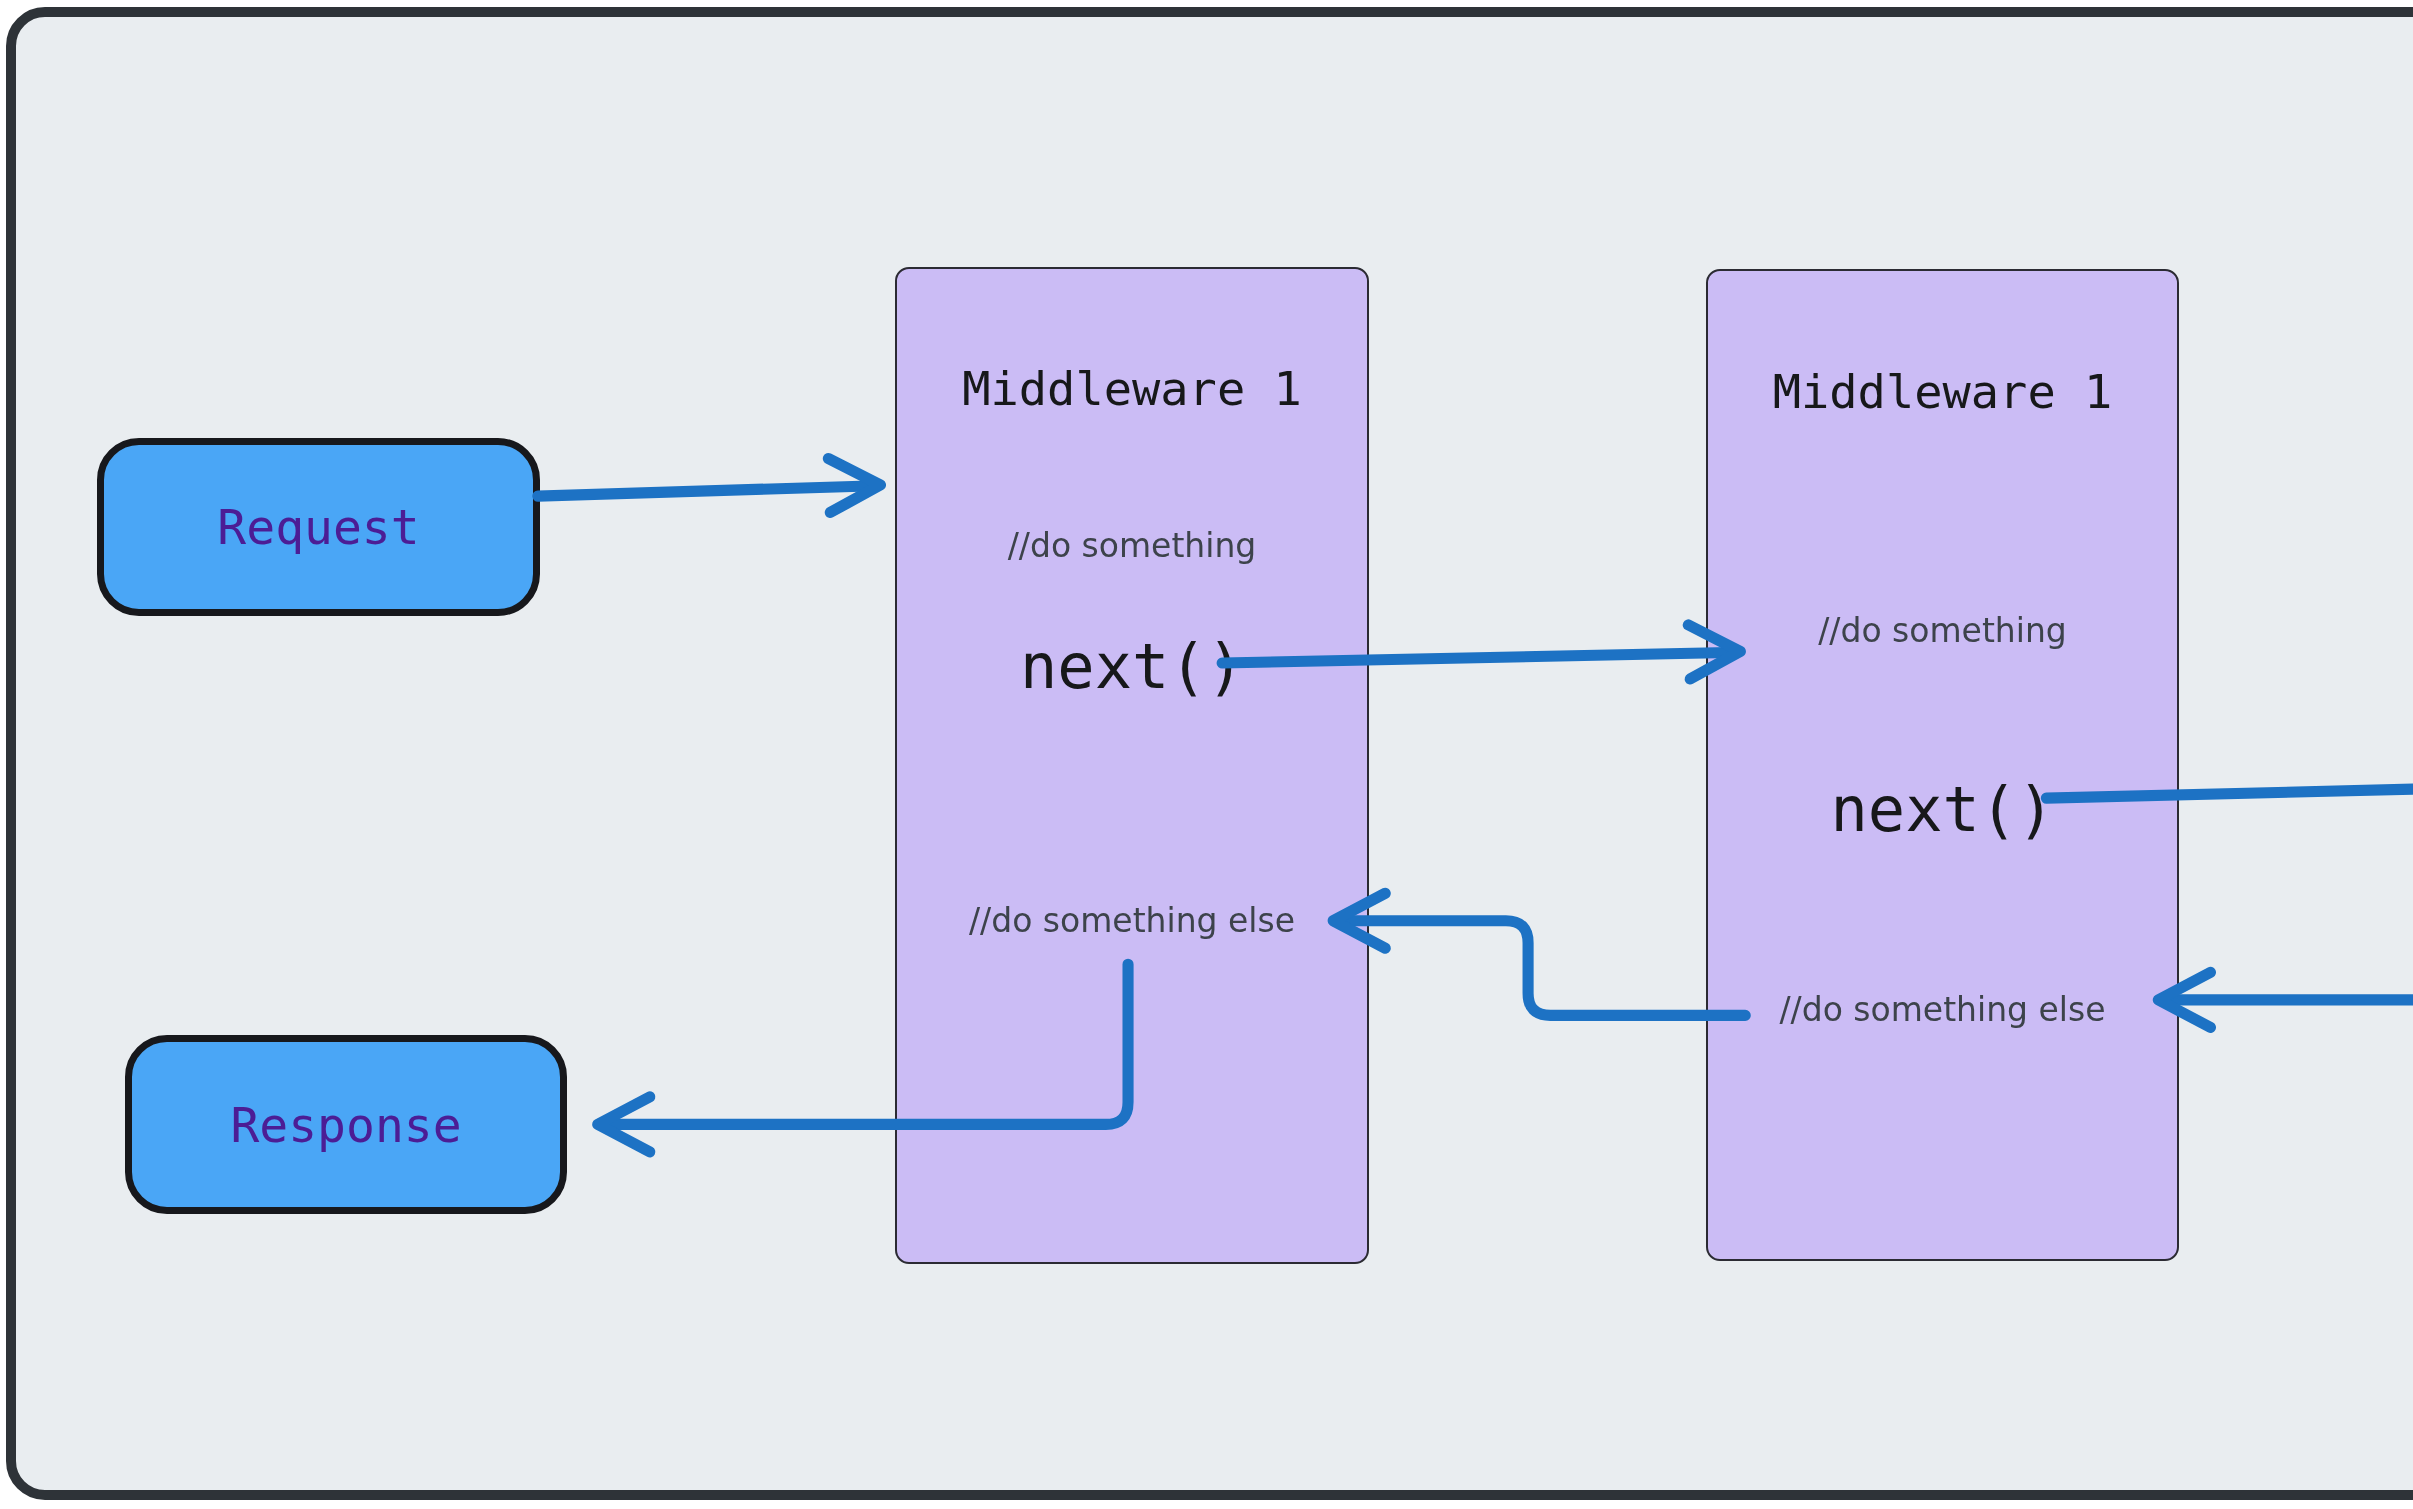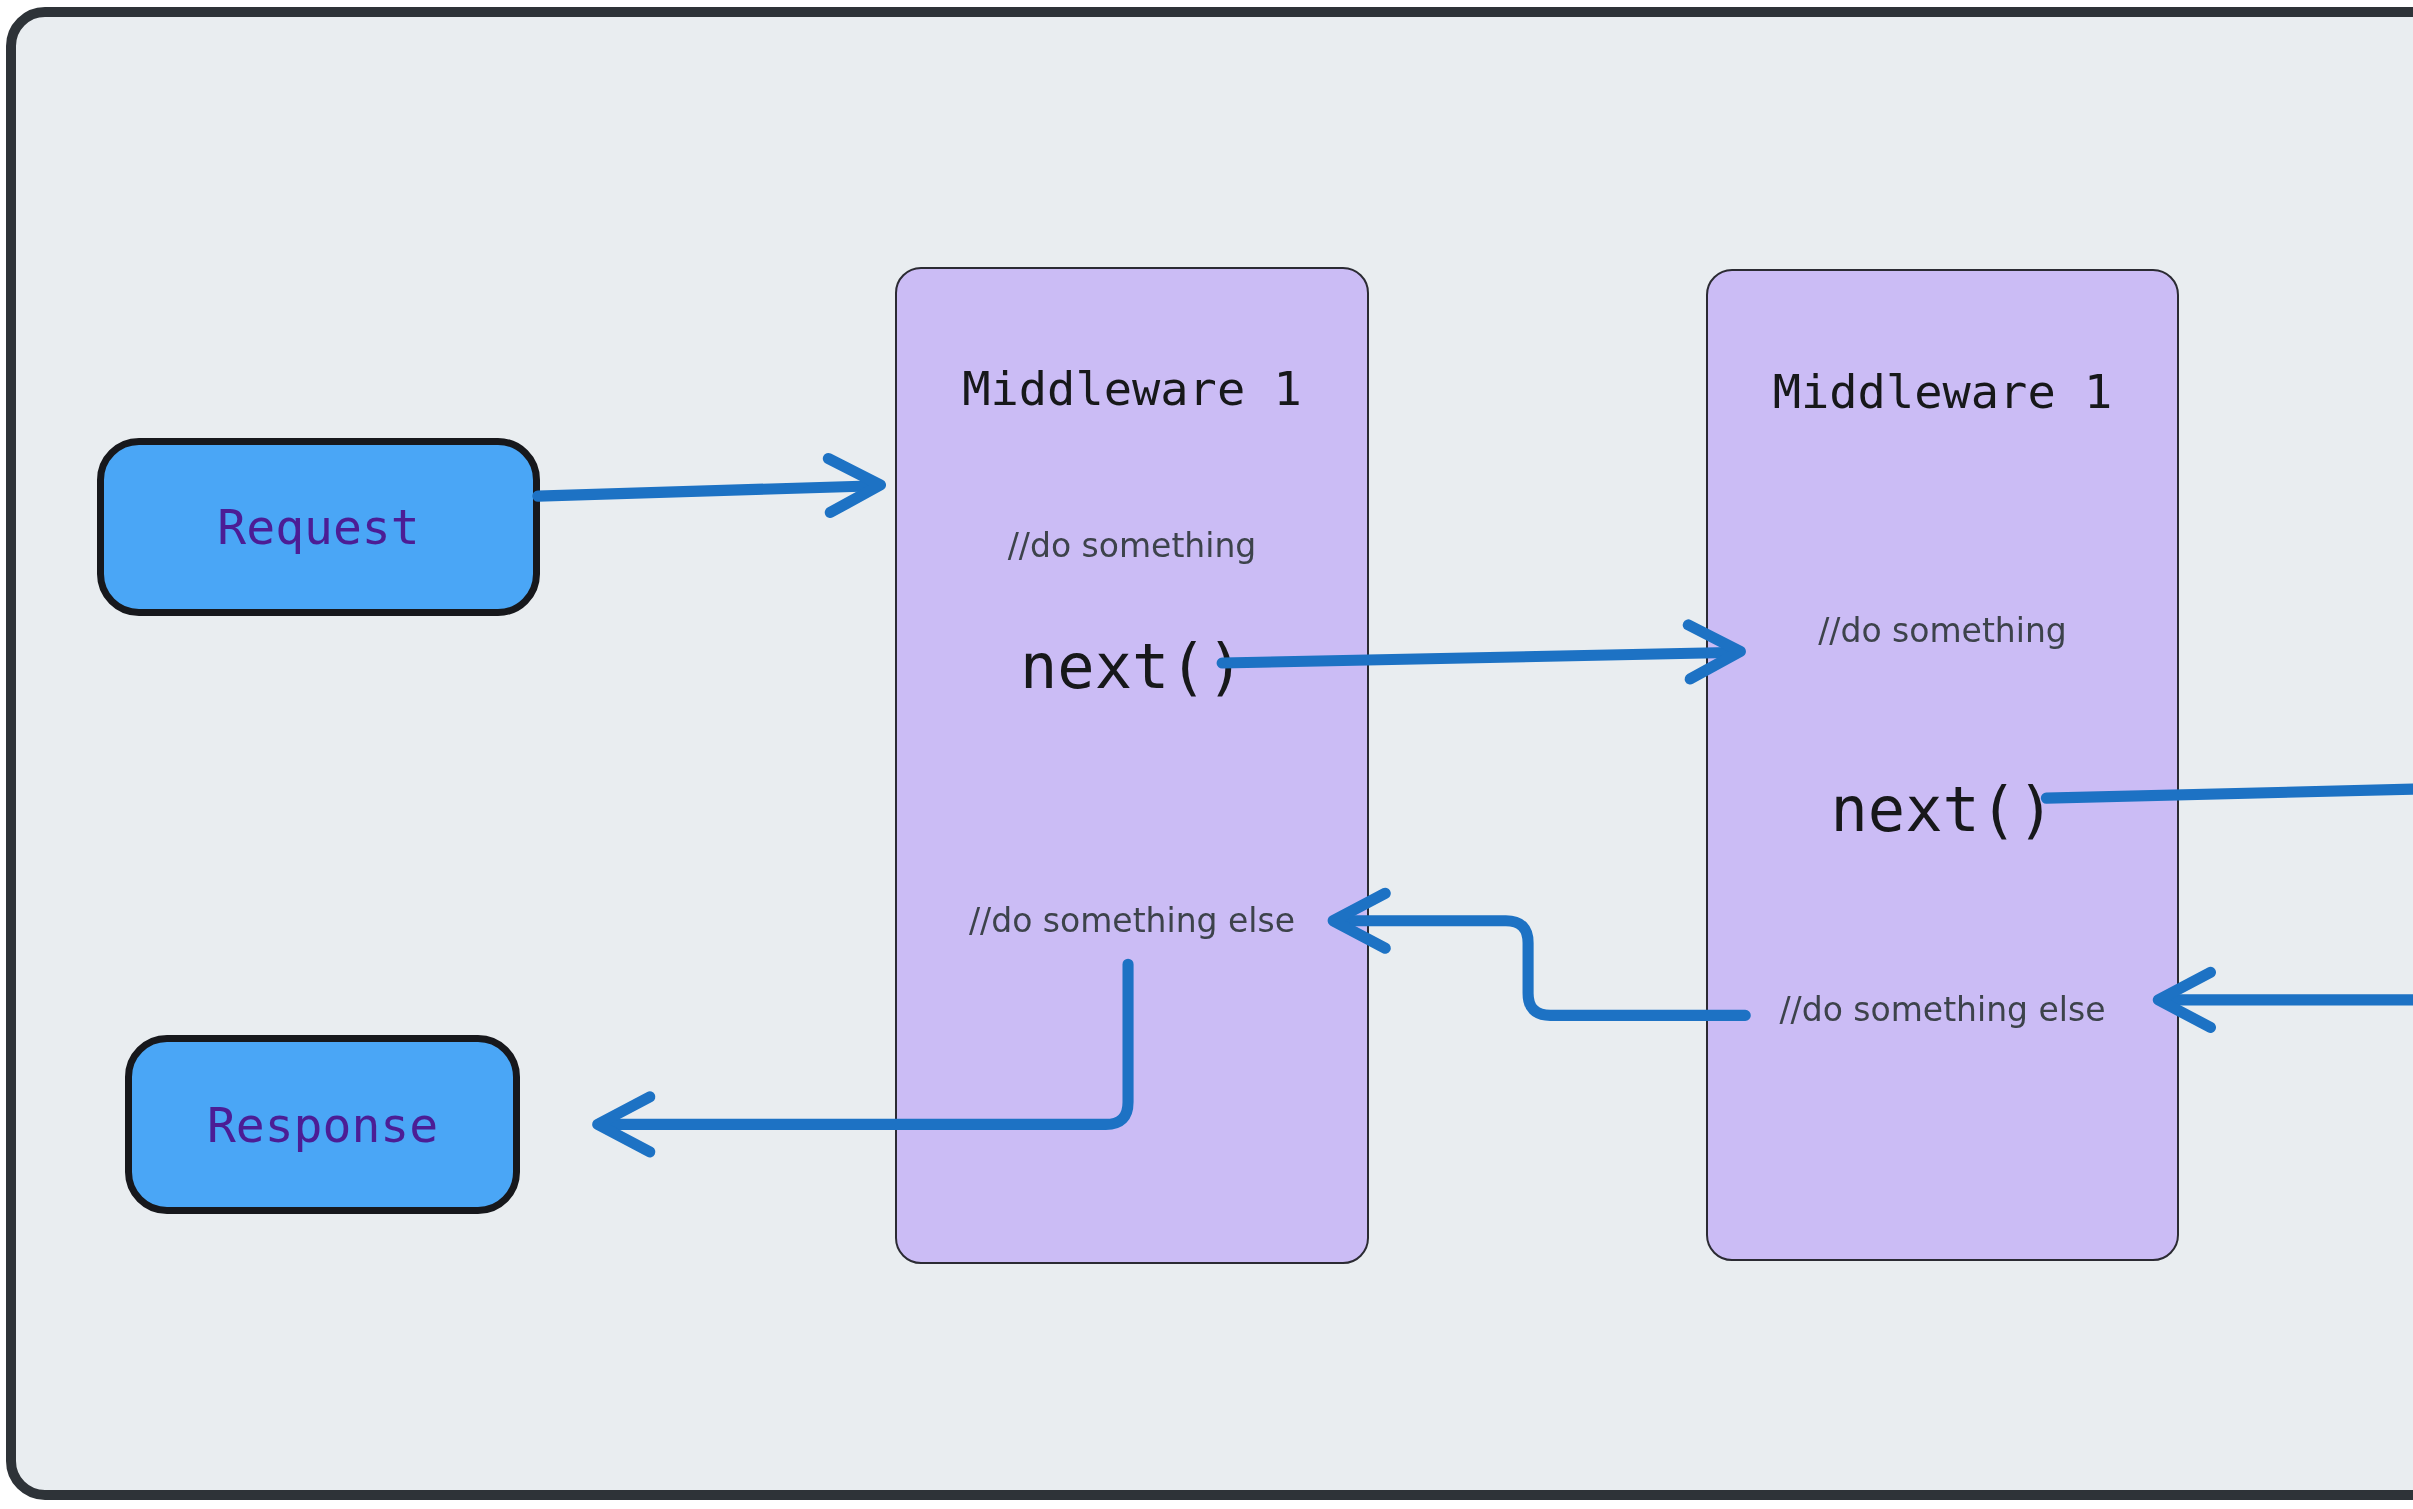--- a/index.html
+++ b/index.html
@@ -45,26 +45,26 @@
     border-radius: 42px;
     display: flex;
     align-items: center;
     justify-content: center;
     font-family: "DejaVu Sans Mono", monospace;
     font-size: 48px;
     color: #4c1d95;
     z-index: 1;
   }
   #request  { left: 97px; top: 438px;  width: 443px; height: 178px; }
-  #response { left: 125px; top: 1035px; width: 395px; height: 179px; }
+  #response { left: 125px; top: 1035px; width: 442px; height: 179px; }
   .panel {
     position: absolute;
     box-sizing: border-box;
     border: 2.4px solid var(--middleware-border);
-    border-radius: 26px;
+    border-radius: 14px;
     background: var(--middleware-fill);
     z-index: 1;
   }
   #mw1      { left: 895px; top: 267px; width: 474px; height: 997px; }
   #mw2      { left: 1706px; top: 269px; width: 473px; height: 992px; }
   .panel > div {
     position: absolute;
     left: 0; right: 0;
     text-align: center;
     white-space: nowrap;

